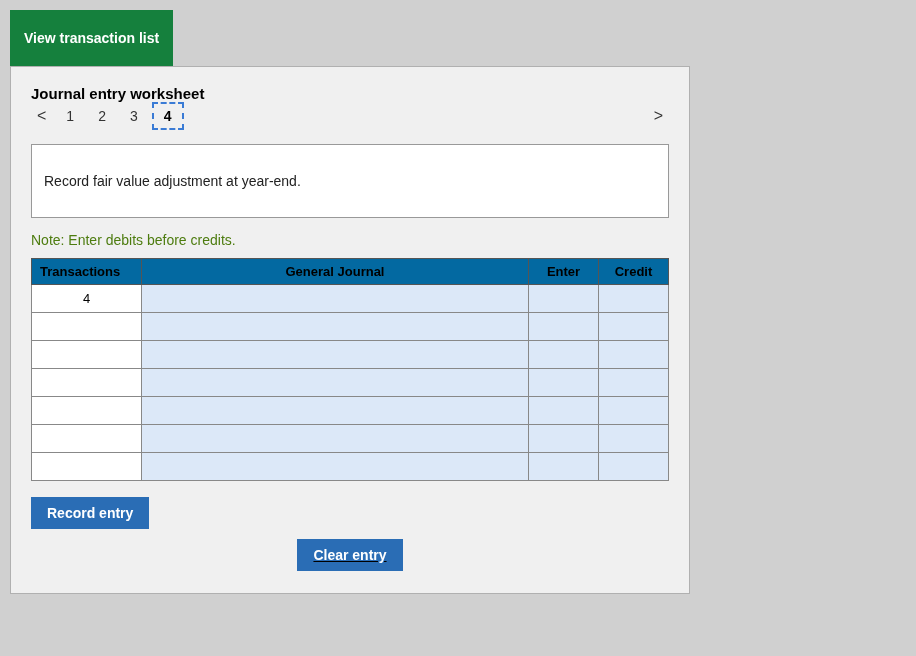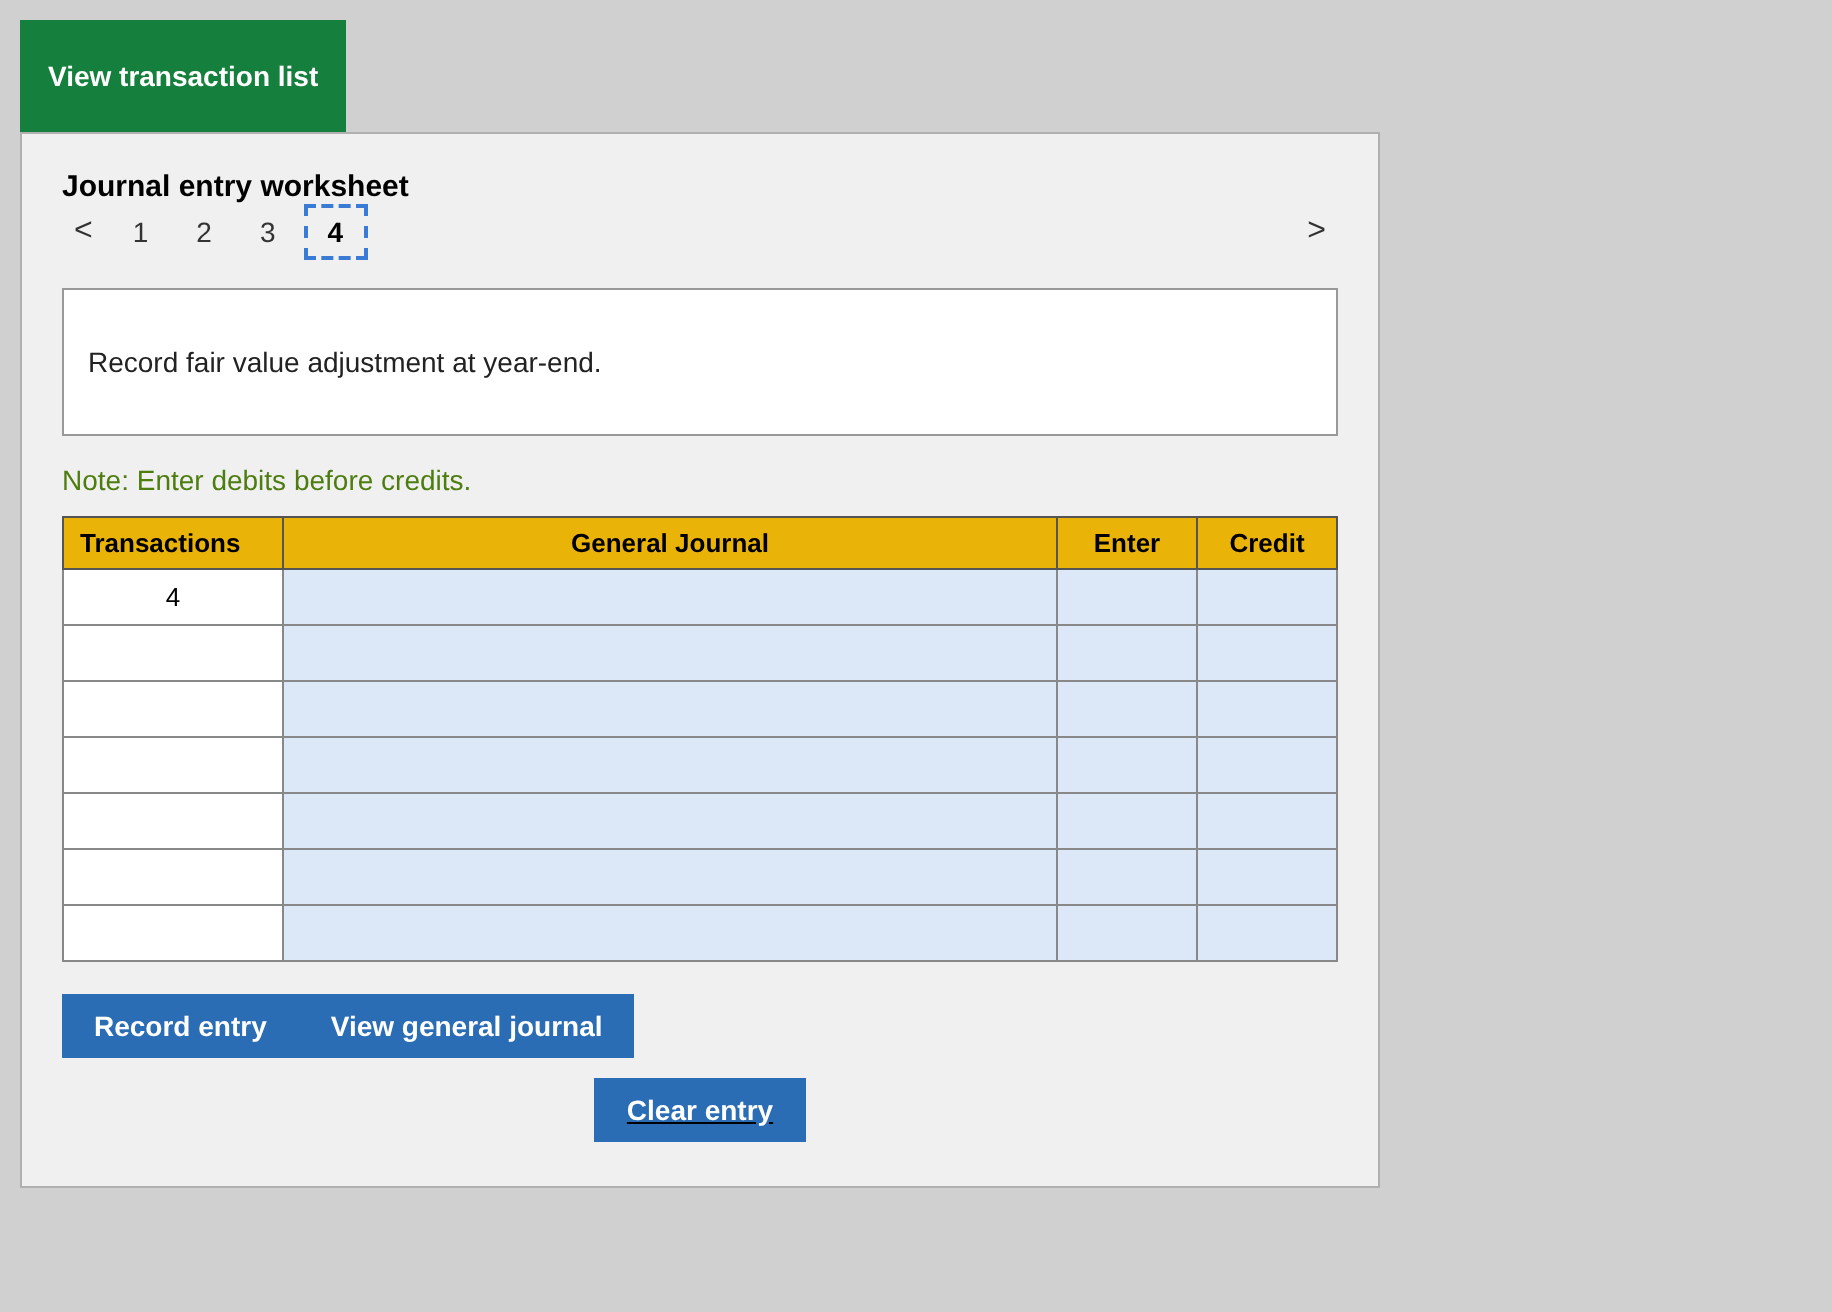--- a/index.html
+++ b/index.html
@@ -82,21 +82,21 @@
       margin-bottom: 10px;
     }
 
     .journal-table {
       width: 100%;
       border-collapse: collapse;
       margin-bottom: 16px;
     }
 
     .journal-table th {
-      background: #eab308;
+      background: #0369a1;
       border: 1px solid #555;
       padding: 5px 8px;
       font-weight: bold;
       font-size: 13px;
       text-align: center;
     }
 
     .journal-table th.left {
       text-align: left;
     }
@@ -126,20 +126,21 @@
     }
 
     .col-transactions { width: 110px; }
     .col-general { width: auto; }
     .col-debit { width: 70px; }
     .col-credit { width: 70px; }
 
     .btn-row {
       display: flex;
       align-items: center;
+      justify-content: space-between;
       margin-bottom: 10px;
     }
 
     .btn-row-2 {
       display: flex;
       justify-content: center;
       text-decoration: underline;
     }
 
     .action-btn {
@@ -227,20 +228,19 @@
           <td class="trans-num col-transactions"></td>
           <td class="col-general"><input type="text" style=""></td>
           <td class="col-debit"><input type="text" style=""></td>
           <td class="col-credit"><input type="text" style=""></td>
         </tr>
       </tbody>
   </table>
 
   <div class="btn-row">
     <button class="action-btn">Record entry</button>
-    <button class="action-btn">View general journal</button>
   </div>
 
   <div class="btn-row-2">
     <button class="action-btn">Clear entry</button>
   </div>
 
 </div>
 
 </body></html>

